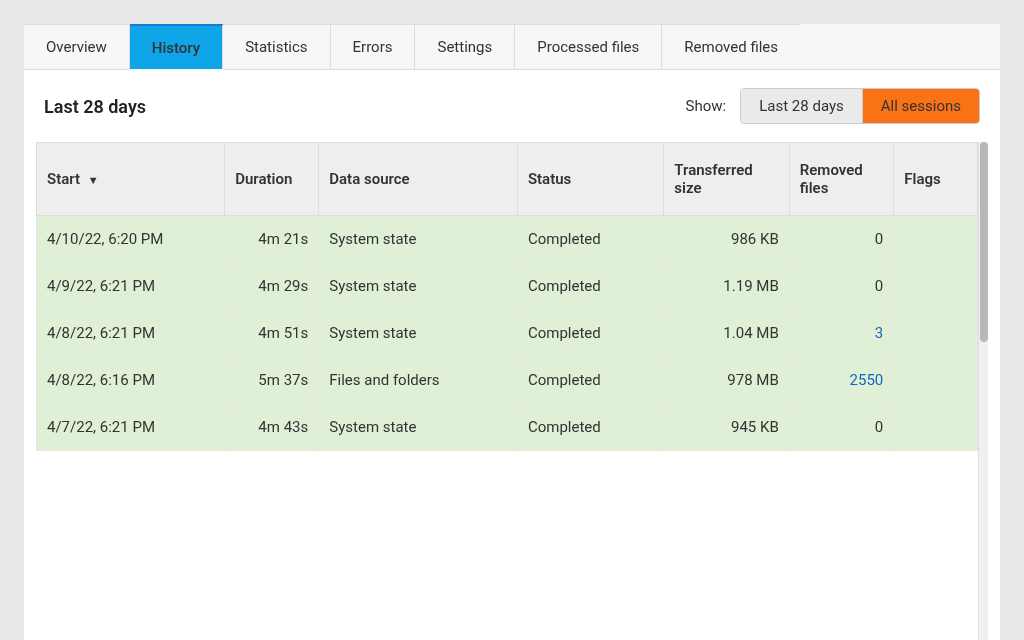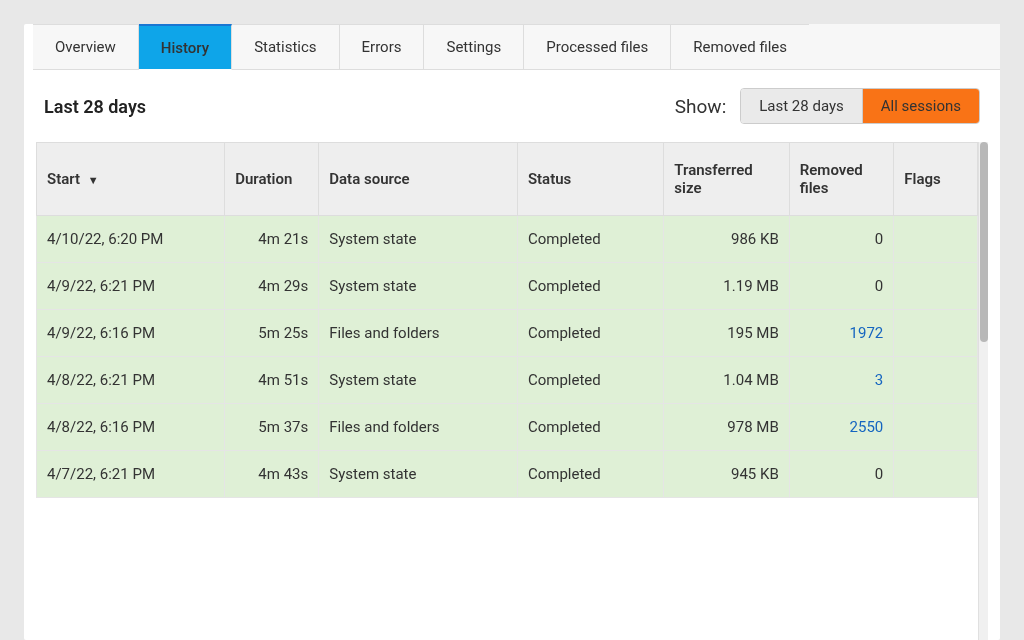--- a/index.html
+++ b/index.html
@@ -19,21 +19,20 @@
       display: flex;
       flex-direction: column;
       border-radius: 2px;
     }
     
     .tabs {
       display: flex;
       border-bottom: 1px solid #ddd;
       background: #f7f7f7;
       height: 46px;
-      margin-left: 9px;
     }
     .tab {
       padding: 12px 22px;
       cursor: pointer;
       color: #333;
       font-size: 15px;
       border-right: 1px solid #ddd;
       display: flex;
       align-items: center;
       white-space: nowrap;
@@ -59,21 +58,21 @@
     .section-title {
       font-size: 18px;
       font-weight: 600;
       color: #222;
     }
     .filter-group {
       display: flex;
       align-items: center;
       gap: 14px;
     }
-    .filter-label { color: #333; font-size: 19px; }
+    .filter-label { color: #333; font-size: 15px; }
     .seg {
       display: flex;
       border: 1px solid #ccc;
       border-radius: 4px;
       overflow: hidden;
     }
     .seg-btn {
       padding: 8px 18px;
       cursor: pointer;
       background: #f97316;
@@ -217,29 +216,20 @@
           <tr>
             <td class="col-start">4/9/22, 6:21 PM</td>
             <td class="col-duration">4m 29s</td>
             <td class="col-source">System state</td>
             <td class="col-status">Completed</td>
             <td class="col-size">1.19 MB</td>
             <td class="col-removed">0</td>
             <td class="col-flags"></td>
           </tr>
           <tr>
-            <td class="col-start">4/9/22, 6:16 PM</td>
-            <td class="col-duration">5m 25s</td>
-            <td class="col-source">Files and folders</td>
-            <td class="col-status">Completed</td>
-            <td class="col-size">195 MB</td>
-            <td class="col-removed"><span class="link">1972</span></td>
-            <td class="col-flags"></td>
-          </tr>
-          <tr>
             <td class="col-start">4/8/22, 6:21 PM</td>
             <td class="col-duration">4m 51s</td>
             <td class="col-source">System state</td>
             <td class="col-status">Completed</td>
             <td class="col-size">1.04 MB</td>
             <td class="col-removed"><span class="link">3</span></td>
             <td class="col-flags"></td>
           </tr>
           <tr>
             <td class="col-start">4/8/22, 6:16 PM</td>

